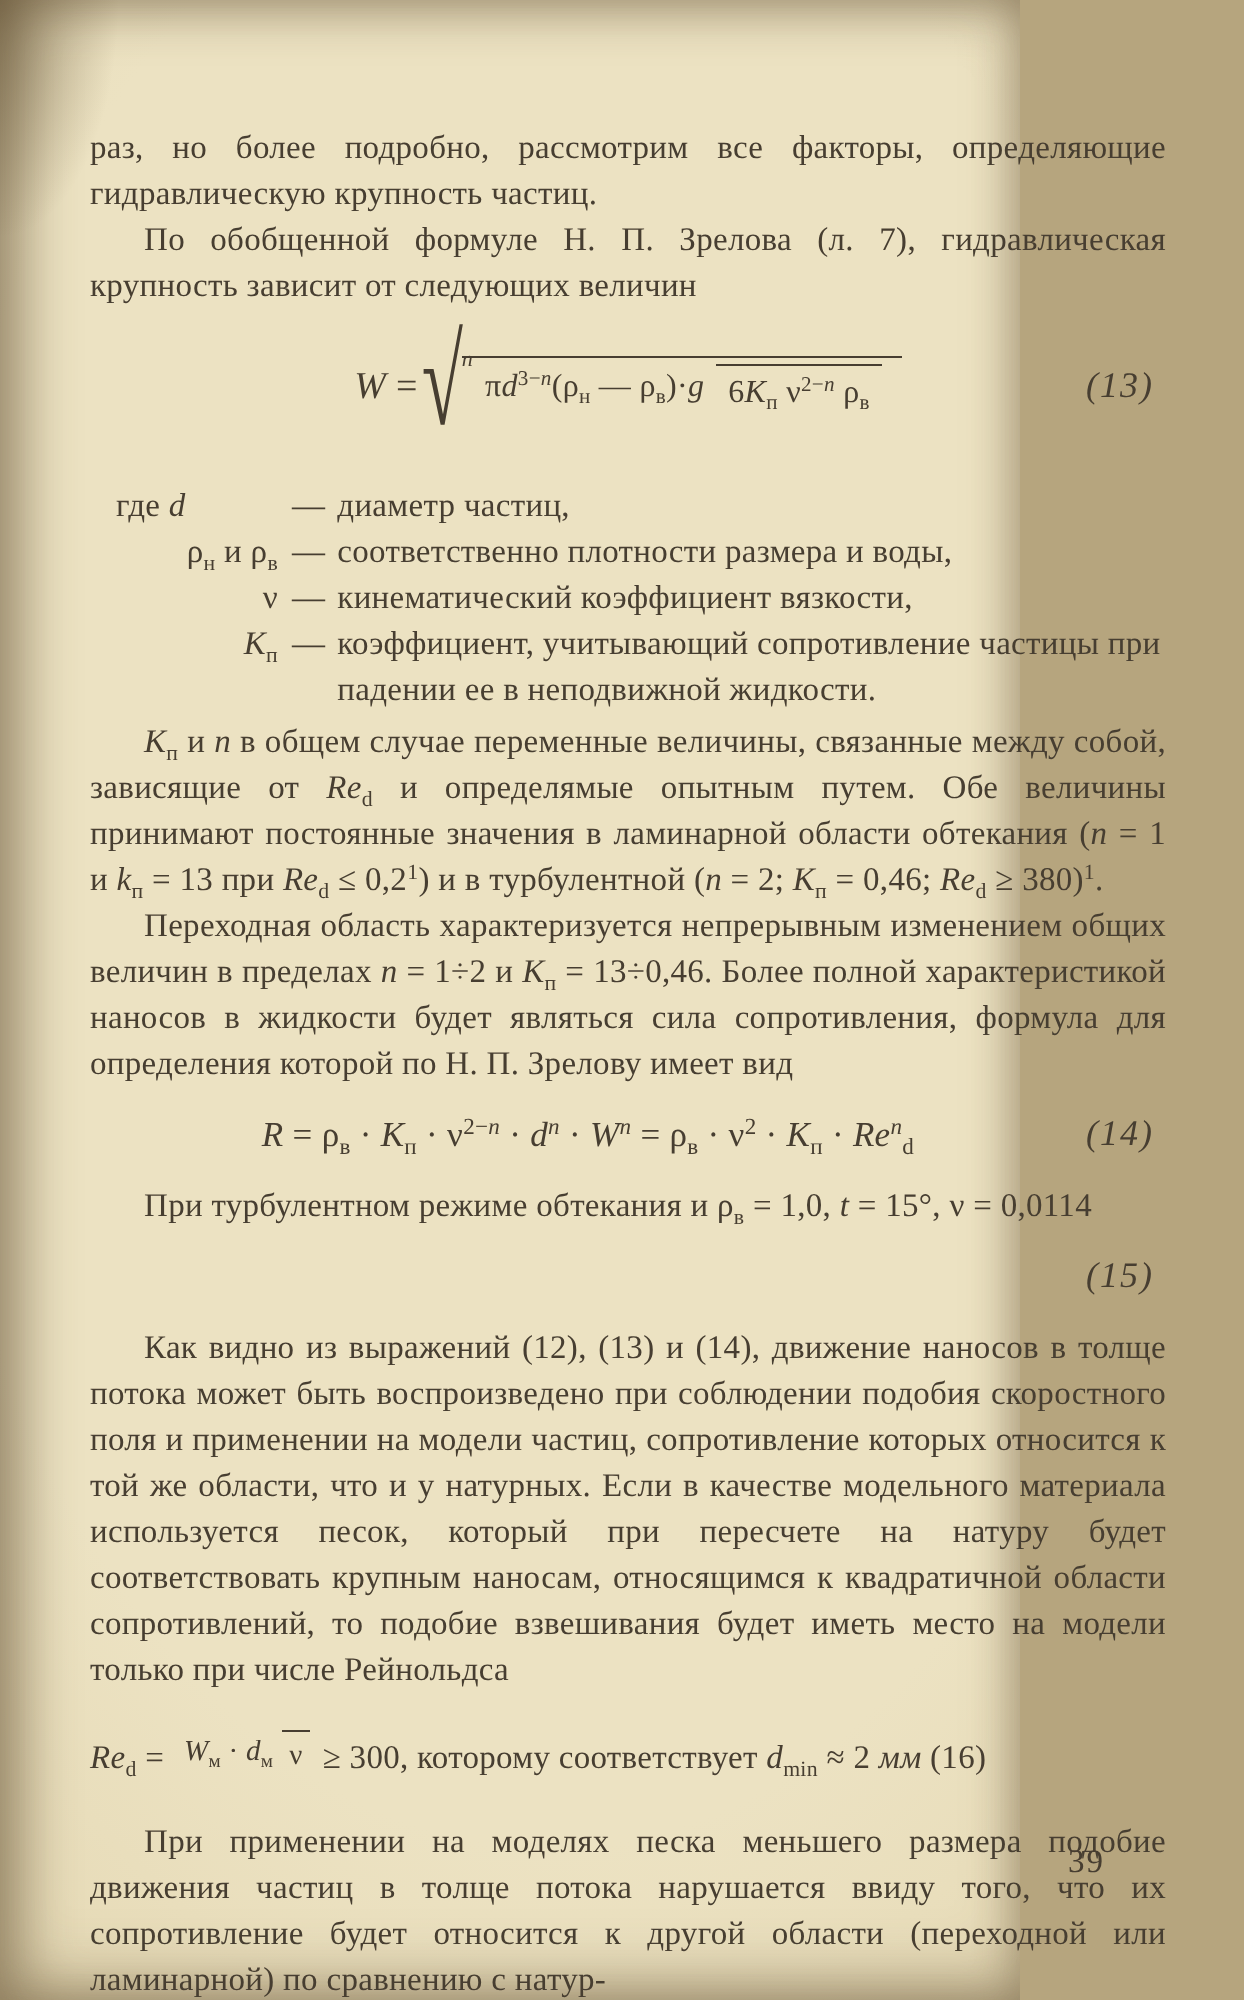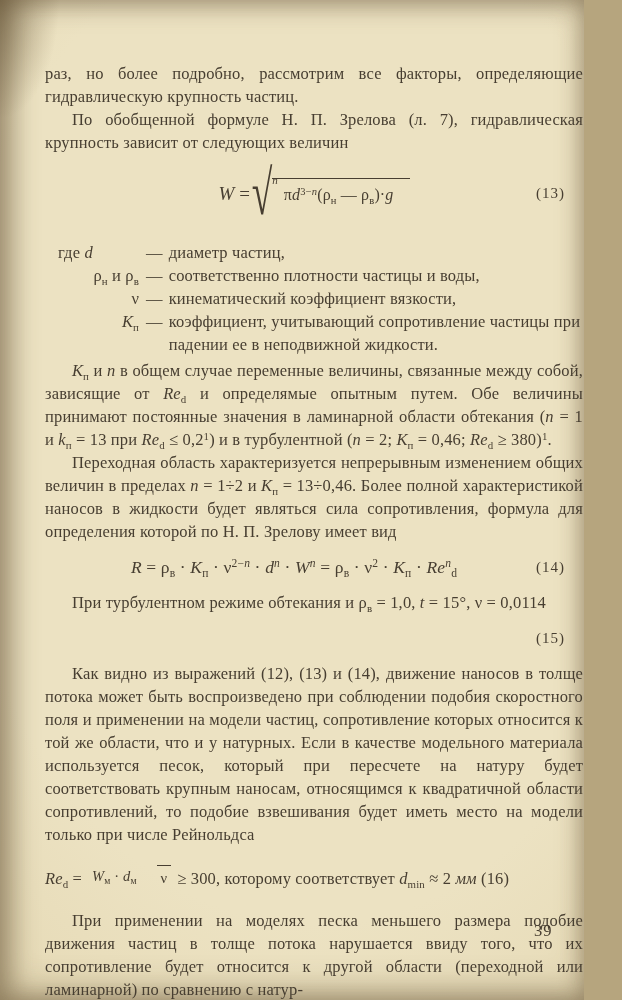--- a/index.html
+++ b/index.html
@@ -3,21 +3,21 @@
 <meta charset="utf-8">
 <style>
   html,body{margin:0;padding:0;}
   body{
     width:622px;height:1000px;
     background:#b6a57e;
     font-family:"Liberation Serif","DejaVu Serif",serif;
     overflow:hidden;
   }
   .page{
-    position:relative;width:584px;height:1000px;
+    position:relative;width:510px;height:1000px;
     background:
       radial-gradient(ellipse 130% 105% at 54% 42%,
         #ece2c2 48%, #e6dab6 68%, #d9cba4 84%, #bfae86 96%, #a4916a 100%);
     box-shadow:
       inset 14px 0 26px rgba(92,74,44,.38),
       inset -6px 0 18px rgba(110,92,60,.22),
       inset 0 -14px 30px rgba(110,92,60,.25),
       inset 0 10px 24px rgba(120,102,70,.18);
     color:#473e31;
   }
@@ -39,22 +39,22 @@
   sup{font-size:66%;vertical-align:0.5em;line-height:0;}
 
   
   .formula{
     position:relative;
     display:flex;justify-content:center;align-items:center;
     text-align:center;text-indent:0;
     font-size:17.5px;
   }
   .eq-number{
-    position:absolute;right:18px;top:50%;transform:translateY(-50%);
-    font-size:15px;letter-spacing:1px;
+    position:absolute;right:6px;top:50%;transform:translateY(-50%);
+    font-size:18px;letter-spacing:1px;font-style:italic;
   }
   .f13{margin:8px 0 6px;height:62px;}
   .f13 .lhs{font-size:19px;margin-right:6px;}
   .radical{position:relative;display:inline-flex;align-items:center;}
   .root-index{
     position:absolute;top:-9px;left:16px;font-size:11px;
   }
   .rad-sign{
     font-size:30px;line-height:1;
     display:inline-block;transform:scale(1.25,2.1);transform-origin:right center;
@@ -70,21 +70,21 @@
   .f13 .frac{font-size:16px;}
 
   .f-line{margin:7px 0;height:34px;}
   .f-line .body{padding-right:40px;}
 
   .f16{
     display:flex;align-items:center;justify-content:flex-start;
     margin:9px 0 8px;text-indent:0;text-align:left;
     font-size:16.5px;height:46px;
   }
-  .f16 .frac{font-size:14.5px;margin:0 6px;gap:16px;}
+  .f16 .frac{font-size:14.5px;margin:0 6px;}
   .f16 .frac .num,.f16 .frac .den{padding:0 4px 1px;}
   .f16 .frac .den{padding-top:1px;}
 
   
   .where{margin:17px 0 3px;}
   .where-row{display:flex;align-items:baseline;}
   .where-term{width:94px;text-align:right;flex-shrink:0;white-space:nowrap;}
   .where-row.first .where-term{text-align:left;padding-left:13px;width:81px;}
   .where-dash{padding:0 6px 0 7px;flex-shrink:0;}
   .where-desc{flex:1;text-align:left;}
@@ -105,36 +105,37 @@
     <p class="indent">По обобщенной формуле Н. П. Зрелова (л. 7), гидравлическая крупность зависит от следующих величин</p>
 
     <div class="formula f13">
       <span class="lhs"><i>W</i> =</span>
       <span class="radical">
         <span class="root-index"><i>n</i></span>
         <span class="rad-sign">√</span>
         <span class="rad-content">
           <span class="frac">
             <span class="num">π<i>d</i><sup>3−<i>n</i></sup>(ρ<sub>н</sub> — ρ<sub>в</sub>)·<i>g</i></span>
+            <span class="den">6<i>K</i><sub>п</sub> ν<sup>2−<i>n</i></sup> ρ<sub>в</sub></span>
           </span>
         </span>
       </span>
       <span class="eq-number">(13)</span>
     </div>
 
     <div class="where">
       <div class="where-row first">
         <span class="where-term"><span>где</span> <span><i>d</i></span></span>
         <span class="where-dash">—</span>
         <span class="where-desc">диаметр частиц,</span>
       </div>
       <div class="where-row">
         <span class="where-term">ρ<sub>н</sub> и ρ<sub>в</sub></span>
         <span class="where-dash">—</span>
-        <span class="where-desc">соответственно плотности частицы и воды,</span>
+        <span class="where-desc">соответственно плотности размера и воды,</span>
       </div>
       <div class="where-row">
         <span class="where-term">ν</span>
         <span class="where-dash">—</span>
         <span class="where-desc">кинематический коэффициент вязкости,</span>
       </div>
       <div class="where-row">
         <span class="where-term"><i>К</i><sub>п</sub></span>
         <span class="where-dash">—</span>
         <span class="where-desc">коэффициент, учитывающий сопротивление частицы при падении ее в неподвижной жидкости.</span>

